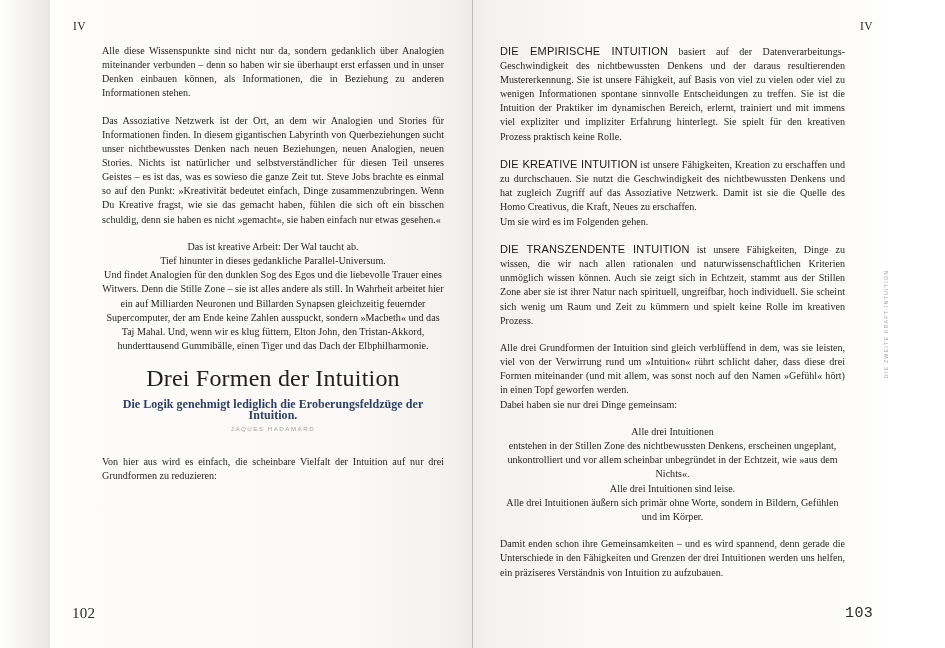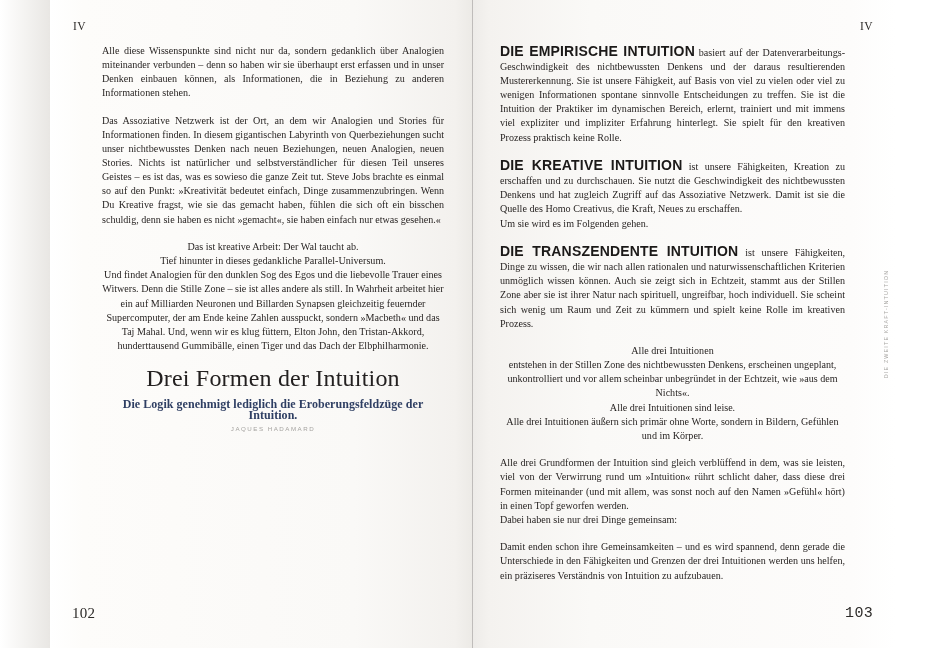--- a/index.html
+++ b/index.html
@@ -117,22 +117,22 @@
     text-align: justify;
     text-justify: inter-word;
     hyphens: none;
     -webkit-hyphens: none;
   }
   p.body.last { margin-bottom: 0; }
   p.body.nojust { text-align: center; }
 
   .lead-in {
     font-family: "Liberation Sans", "DejaVu Sans", sans-serif;
-    font-weight: 700;
-    font-size: 14px;
+    font-weight: 400;
+    font-size: 11px;
     letter-spacing: .18px;
     color: #1b1918;
   }
 
   
   .heading-block {
     margin: 7px 0 23px 0;
     text-align: center;
   }
   .chapter-title {
@@ -182,20 +182,21 @@
         <p class="body">Das Assoziative Netzwerk ist der Ort, an dem wir Analogien und Stories für Informationen finden. In diesem gigantischen Labyrinth von Querbeziehungen sucht unser nichtbewusstes Denken nach neuen Beziehungen, neuen Analogien, neuen Stories. Nichts ist natürlicher und selbstverständlicher für diesen Teil unseres Geistes – es ist das, was es sowieso die ganze Zeit tut. Steve Jobs brachte es einmal so auf den Punkt: »Kreativität bedeutet einfach, Dinge zusammenzubringen. Wenn Du Kreative fragst, wie sie das gemacht haben, fühlen die sich oft ein bisschen schuldig, denn sie haben es nicht »gemacht«, sie haben einfach nur etwas gesehen.«</p>
 
         <p class="body nojust">Das ist kreative Arbeit: Der Wal taucht ab.<br>Tief hinunter in dieses gedankliche Parallel-Universum.<br>Und findet Analogien für den dunklen Sog des Egos und die liebevolle Trauer eines Witwers. Denn die Stille Zone – sie ist alles andere als still. In Wahrheit arbeitet hier ein auf Milliarden Neuronen und Billarden Synapsen gleichzeitig feuernder Supercomputer, der am Ende keine Zahlen ausspuckt, sondern »Macbeth« und das Taj Mahal. Und, wenn wir es klug füttern, Elton John, den Tristan-Akkord, hunderttausend Gummibälle, einen Tiger und das Dach der Elbphilharmonie.</p>
 
         <div class="heading-block">
           <h2 class="chapter-title">Drei Formen der Intuition</h2>
           <p class="chapter-subtitle">Die Logik genehmigt lediglich die Eroberungsfeldzüge der Intuition.</p>
           <p class="chapter-attribution">Jaques Hadamard</p>
         </div>
 
+        <p class="body">Von hier aus wird es einfach, die scheinbare Vielfalt der Intuition auf nur drei Grundformen zu reduzieren:</p>
 
       </div>
 
       <div class="folio-bottom folio-bottom-left">102</div>
     </div>
 
     <div class="page page-right">
 
       <div class="folio-top folio-top-right">IV</div>
 
@@ -208,26 +209,26 @@
         </p>
 
         <p class="body">
           <span class="lead-in">DIE KREATIVE INTUITION</span><span> ist unsere Fähigkeiten, Kreation zu erschaffen und zu durchschauen. Sie nutzt die Geschwindigkeit des nichtbewussten Denkens und hat zugleich Zugriff auf das Assoziative Netzwerk. Damit ist sie die Quelle des Homo Creativus, die Kraft, Neues zu erschaffen.<br>Um sie wird es im Folgenden gehen.</span>
         </p>
 
         <p class="body">
           <span class="lead-in">DIE TRANSZENDENTE INTUITION</span><span> ist unsere Fähigkeiten, Dinge zu wissen, die wir nach allen rationalen und naturwissenschaftlichen Kriterien unmöglich wissen können. Auch sie zeigt sich in Echtzeit, stammt aus der Stillen Zone aber sie ist ihrer Natur nach spirituell, ungreifbar, hoch individuell. Sie scheint sich wenig um Raum und Zeit zu kümmern und spielt keine Rolle im kreativen Prozess.</span>
         </p>
 
+        <p class="body">
+          <span>Alle drei Grundformen der Intuition sind gleich verblüffend in dem, was sie leisten, viel von der Verwirrung rund um »Intuition« rührt schlicht daher, dass diese drei Formen miteinander (und mit allem, was sonst noch auf den Namen »Gefühl« hört) in einen Topf geworfen werden.<br>Dabei haben sie nur drei Dinge gemeinsam:</span>
+        </p>
+
         <p class="body nojust">
           <span>Alle drei Intuitionen<br>entstehen in der Stillen Zone des nichtbewussten Denkens, erscheinen ungeplant, unkontrolliert und vor allem scheinbar unbegründet in der Echtzeit, wie »aus dem Nichts«.<br>Alle drei Intuitionen sind leise.<br>Alle drei Intuitionen äußern sich primär ohne Worte, sondern in Bildern, Gefühlen und im Körper.</span>
-        </p>
-
-        <p class="body">
-          <span>Alle drei Grundformen der Intuition sind gleich verblüffend in dem, was sie leisten, viel von der Verwirrung rund um »Intuition« rührt schlicht daher, dass diese drei Formen miteinander (und mit allem, was sonst noch auf den Namen »Gefühl« hört) in einen Topf geworfen werden.<br>Dabei haben sie nur drei Dinge gemeinsam:</span>
         </p>
 
         <p class="body last">
           <span>Damit enden schon ihre Gemeinsamkeiten – und es wird spannend, denn gerade die Unterschiede in den Fähigkeiten und Grenzen der drei Intuitionen werden uns helfen, ein präziseres Verständnis von Intuition zu aufzubauen.</span>
         </p>
       </div>
 
       <div class="folio-bottom folio-bottom-right">103</div>
     </div>
 

